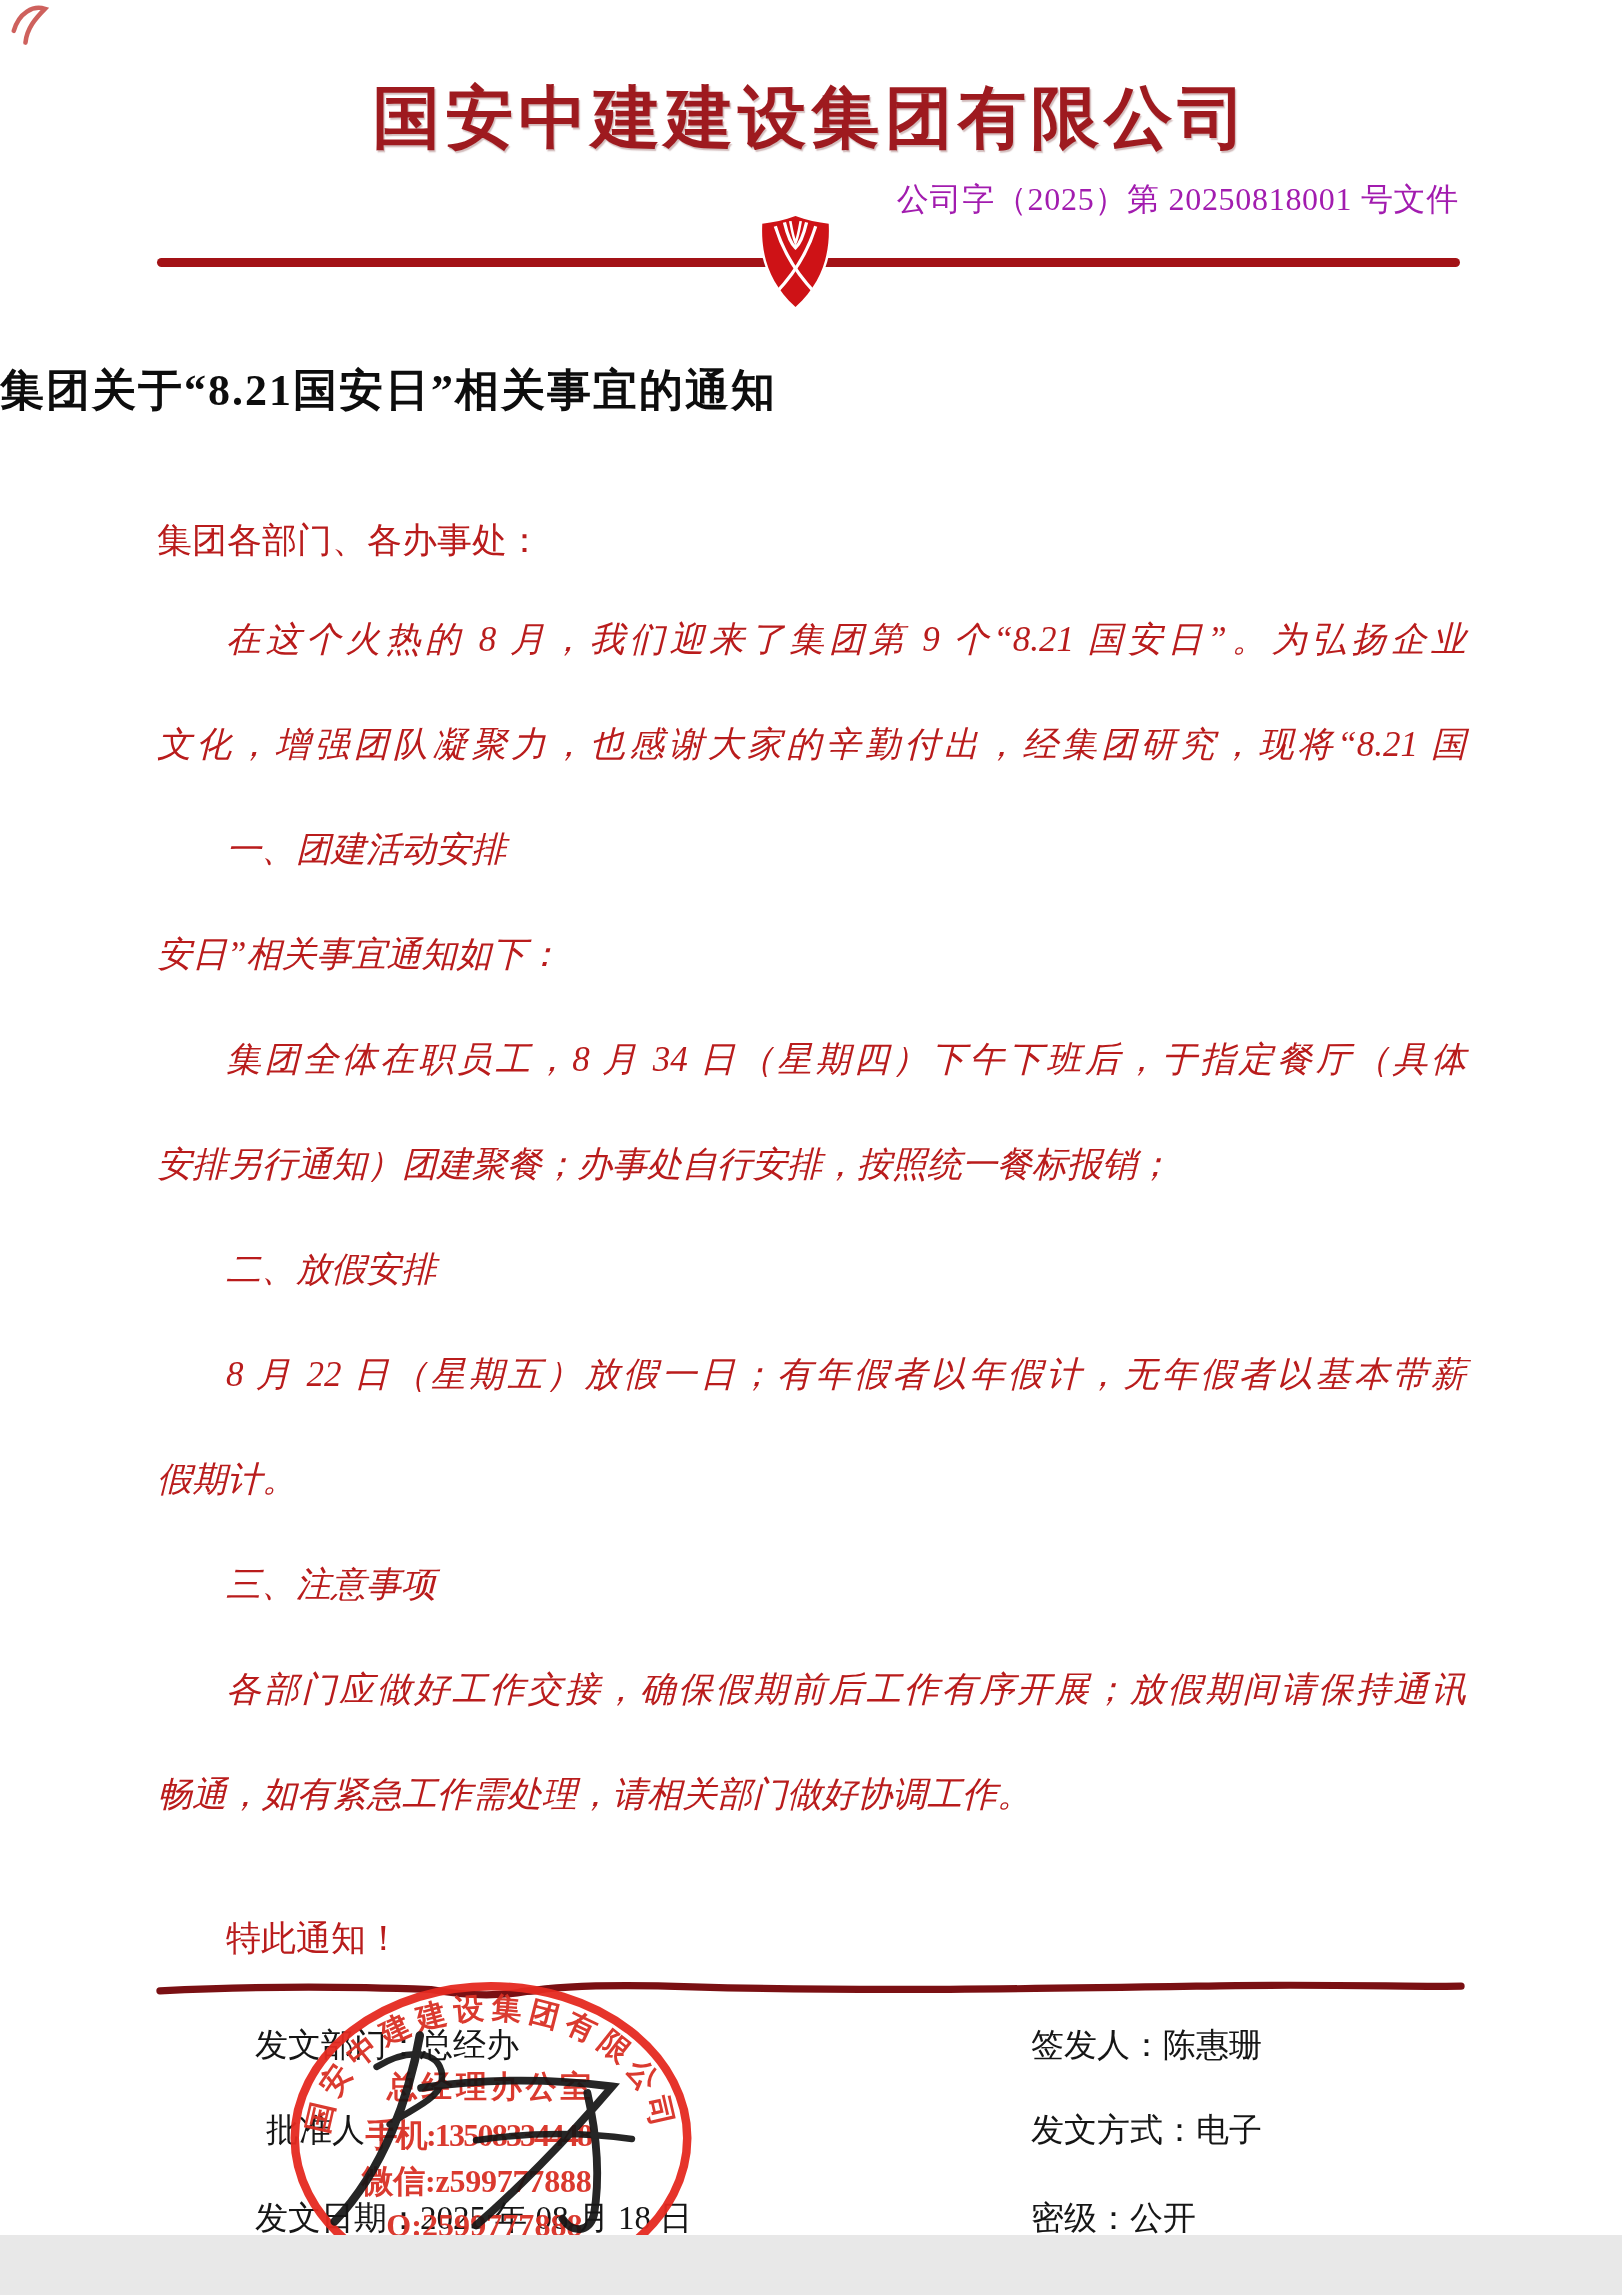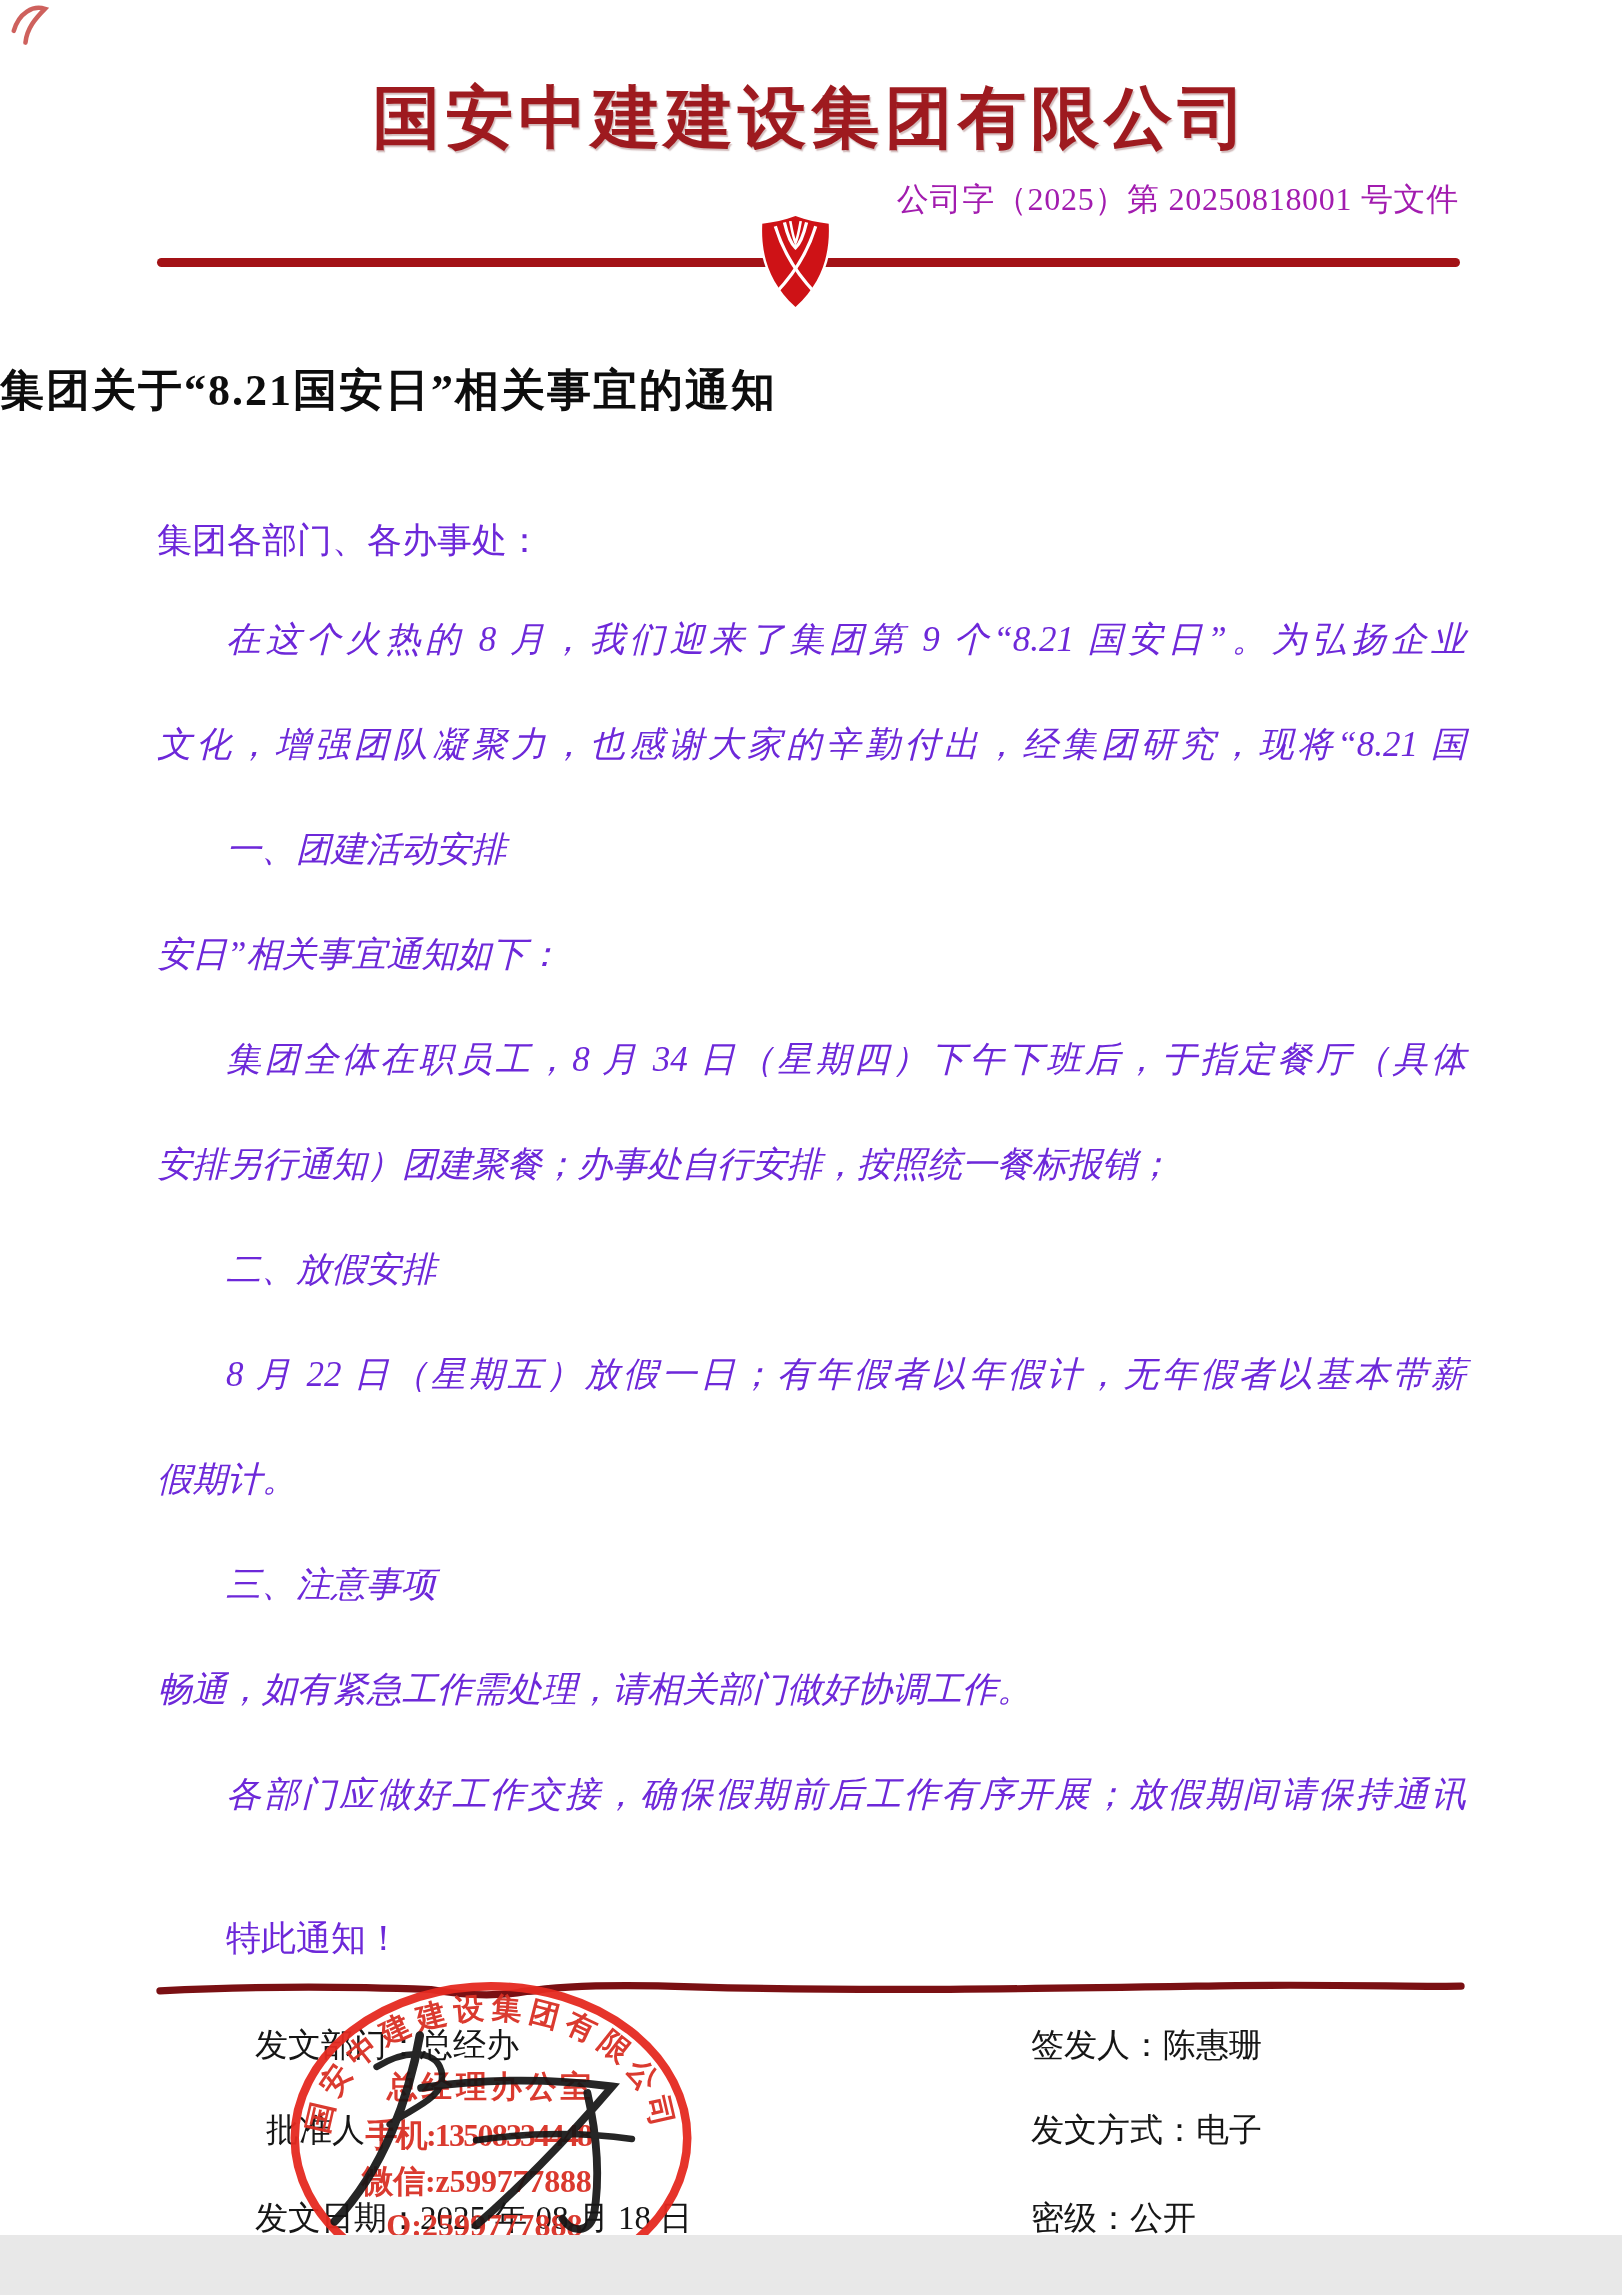--- a/index.html
+++ b/index.html
@@ -57,21 +57,21 @@
     font-size:44px;font-weight:700;
     letter-spacing:2px;
     color:#0d0d0d;
     font-family:"Liberation Serif","DejaVu Serif",serif;
     white-space:nowrap;
   }
   
   .body-block{
     position:absolute;left:157px;top:495px;width:1309px;
     font-size:35px;
-    color:#6d28d9;
+    color:#b91c1c;
   }
   .salutation{height:92px;line-height:92px;white-space:nowrap;}
   .bline{height:105px;line-height:105px;font-style:italic;}
   .bline.indent{text-indent:69px;}
   .bline.full{
     text-align:justify;
     text-align-last:justify;
     text-justify:inter-character;
   }
   .closing{margin-top:39px;height:105px;line-height:105px;text-indent:69px;}
@@ -127,22 +127,22 @@
     <div class="bline indent full">在这个火热的 8 月，我们迎来了集团第 9 个“8.21 国安日”。为弘扬企业</div>
     <div class="bline full">文化，增强团队凝聚力，也感谢大家的辛勤付出，经集团研究，现将“8.21 国</div>
     <div class="bline indent">一、团建活动安排</div>
     <div class="bline">安日”相关事宜通知如下：</div>
     <div class="bline indent full">集团全体在职员工，8 月 34 日（星期四）下午下班后，于指定餐厅（具体</div>
     <div class="bline">安排另行通知）团建聚餐；办事处自行安排，按照统一餐标报销；</div>
     <div class="bline indent">二、放假安排</div>
     <div class="bline indent full">8 月 22 日（星期五）放假一日；有年假者以年假计，无年假者以基本带薪</div>
     <div class="bline">假期计。</div>
     <div class="bline indent">三、注意事项</div>
+    <div class="bline indent full">各部门应做好工作交接，确保假期前后工作有序开展；放假期间请保持通讯</div>
     <div class="bline">畅通，如有紧急工作需处理，请相关部门做好协调工作。</div>
-    <div class="bline indent full">各部门应做好工作交接，确保假期前后工作有序开展；放假期间请保持通讯</div>
     <div class="closing">特此通知！</div>
   </div>
 
   <svg class="separator" viewBox="0 0 2000 32" preserveAspectRatio="none">
     <path d="M6 18 C 180 10, 300 12, 420 16 C 470 25, 520 27, 566 19 C 620 10, 700 8, 820 12 C 1100 20, 1400 14, 1650 10 C 1800 8, 1920 12, 1994 11" fill="none" stroke="#7a1013" stroke-width="11" stroke-linecap="round"></path>
     <path d="M545 18 C 560 11, 582 11, 600 18 C 582 26, 560 26, 545 18 Z" fill="#7a1013"></path>
   </svg>
 
   <div class="f-row l1">
     <span class="f-label">发文部门：</span><span class="f-value">总经办</span>

